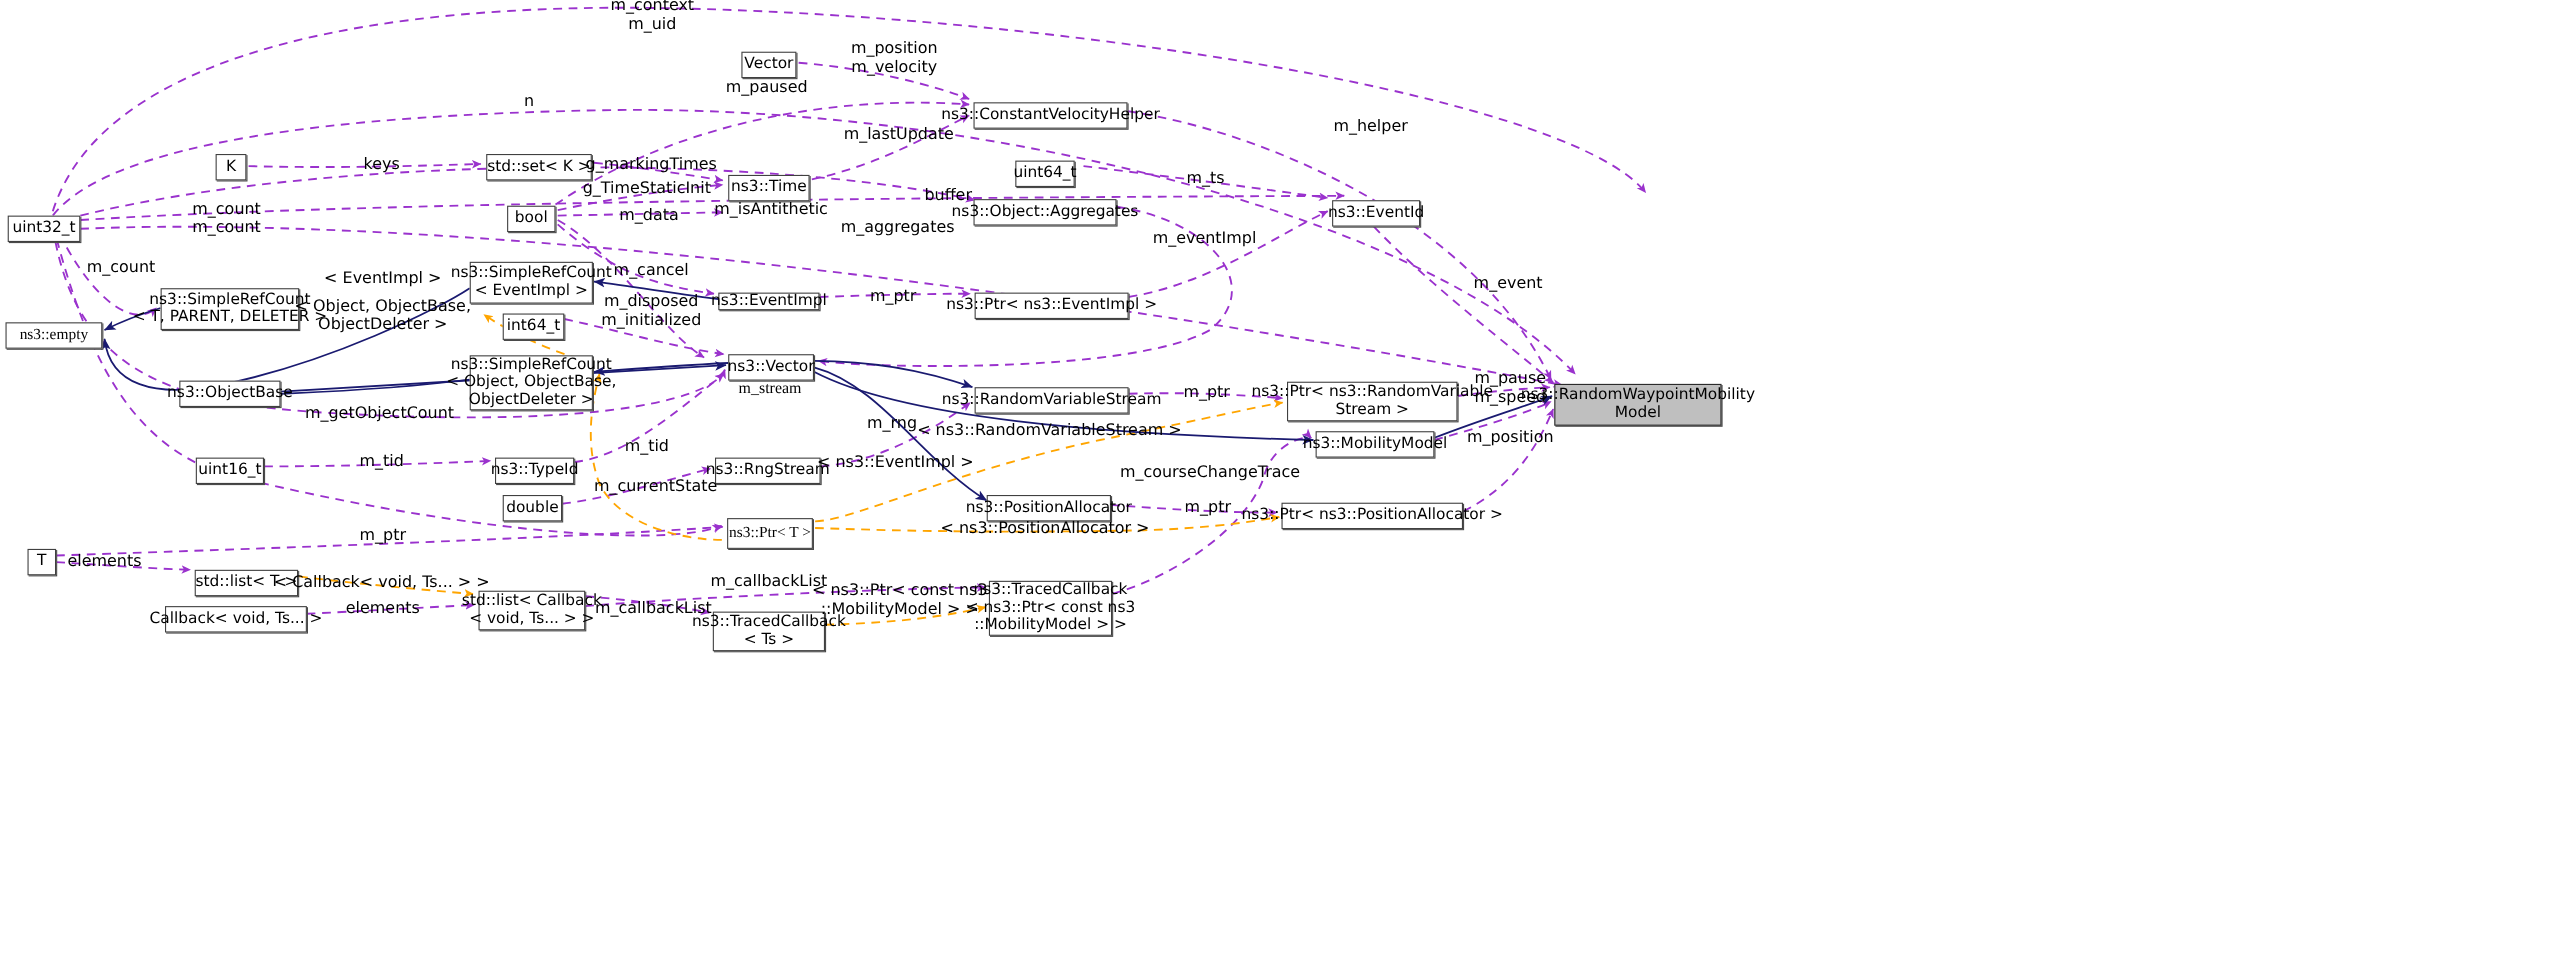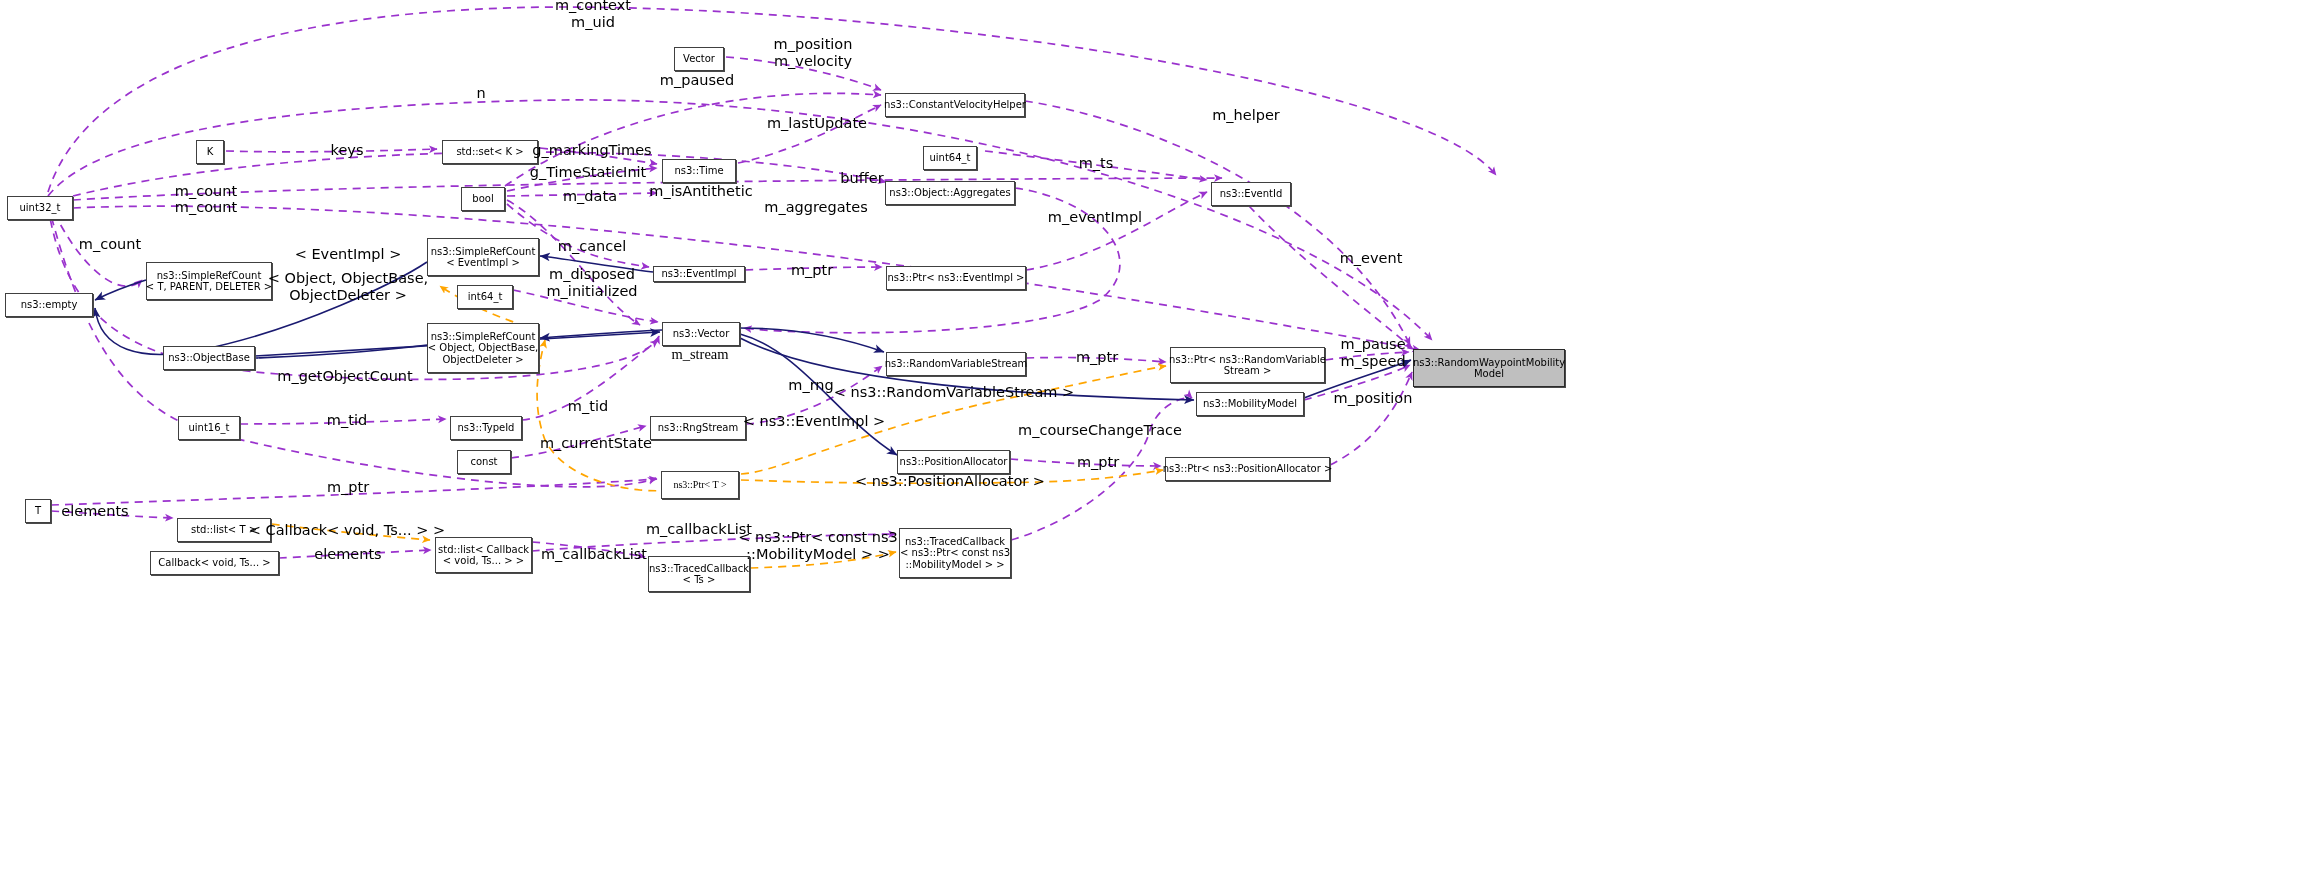--- a/index.html
+++ b/index.html
@@ -21,21 +21,21 @@
     width: 2319px;
     height: 871px;
     pointer-events: none;
   }
   .node {
     position: absolute;
     box-sizing: border-box;
     border: 1px solid #404040;
     background: #ffffff;
     color: #000000;
-    font-size: 10px;
+    font-size: 14px;
     line-height: 1.12;
     text-align: center;
     display: flex;
     align-items: center;
     justify-content: center;
     white-space: pre;
     padding: 0 5px;
     box-shadow: 1px 1px 0 0 #4a4a4a;
   }
   .node.highlight {
@@ -133,33 +133,33 @@
       <path d="M 740,334 C 800,350 840,420 897,455"></path>
       <path d="M 740,338 C 820,380 1000,395 1194,400"></path>
       <path d="M 1304,398 C 1350,380 1400,365 1411,360"></path>
     </g>
   </svg>
 
   <div class="node" style="left:7px;   top:196px; width:66px;  height:24px;">uint32_t</div>
   <div class="node" style="left:196px; top:140px; width:28px;  height:24px;">K</div>
   <div class="node" style="left:442px; top:140px; width:96px;  height:24px;">std::set&lt; K &gt;</div>
   <div class="node" style="left:461px; top:187px; width:44px;  height:24px;">bool</div>
-  <div class="node" style="left:5px;   top:293px; width:88px;  height:24px;">ns3::empty</div>
+  <div class="node" style="left:5px;   top:293px; width:88px;  height:24px;font-family:Liberation Serif, serif;">ns3::empty</div>
   <div class="node" style="left:146px; top:262px; width:126px; height:38px;">ns3::SimpleRefCount
 &lt; T, PARENT, DELETER &gt;</div>
   <div class="node" style="left:427px; top:238px; width:112px; height:38px;">ns3::SimpleRefCount
 &lt; EventImpl &gt;</div>
   <div class="node" style="left:427px; top:323px; width:112px; height:50px;">ns3::SimpleRefCount
 &lt; Object, ObjectBase,
 ObjectDeleter &gt;</div>
   <div class="node" style="left:457px; top:285px; width:56px;  height:24px;">int64_t</div>
   <div class="node" style="left:163px; top:346px; width:92px;  height:24px;">ns3::ObjectBase</div>
   <div class="node" style="left:178px; top:416px; width:62px;  height:24px;">uint16_t</div>
   <div class="node" style="left:450px; top:416px; width:72px;  height:24px;">ns3::TypeId</div>
-  <div class="node" style="left:457px; top:450px; width:54px;  height:24px;">const</div>
+  <div class="node" style="left:457px; top:450px; width:54px;  height:24px;">double</div>
   <div class="node" style="left:25px;  top:499px; width:26px;  height:24px;">T</div>
   <div class="node" style="left:177px; top:518px; width:94px;  height:24px;">std::list&lt; T &gt;</div>
   <div class="node" style="left:150px; top:551px; width:129px; height:24px;">Callback&lt; void, Ts... &gt;</div>
   <div class="node" style="left:435px; top:537px; width:97px;  height:36px;">std::list&lt; Callback
 &lt; void, Ts... &gt; &gt;</div>
   <div class="node" style="left:648px; top:556px; width:102px; height:36px;">ns3::TracedCallback
 &lt; Ts &gt;</div>
   <div class="node" style="left:662px; top:159px; width:74px;  height:24px;">ns3::Time</div>
   <div class="node" style="left:653px; top:266px; width:92px;  height:16px;">ns3::EventImpl</div>
   <div class="node" style="left:662px; top:322px; width:78px;  height:24px;">ns3::Vector</div>

